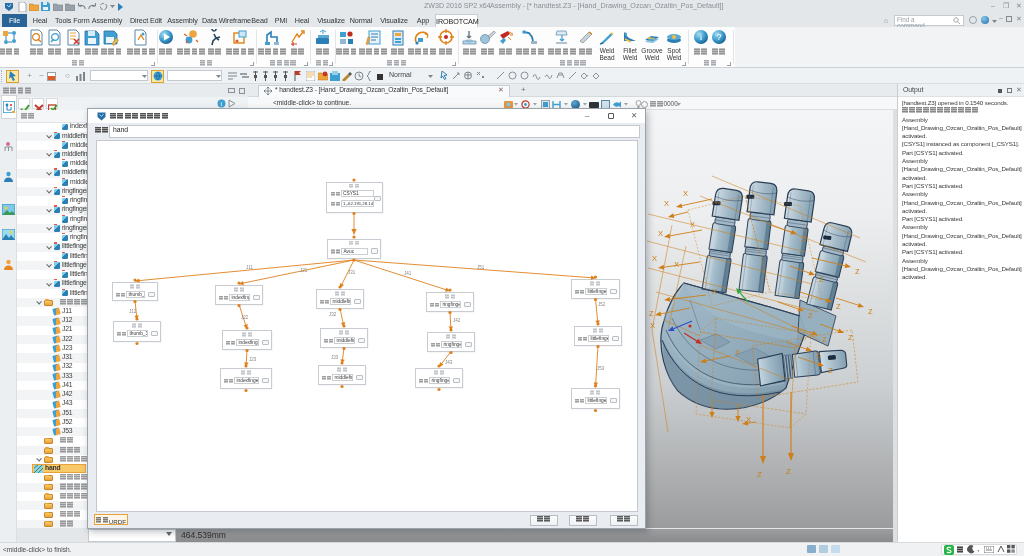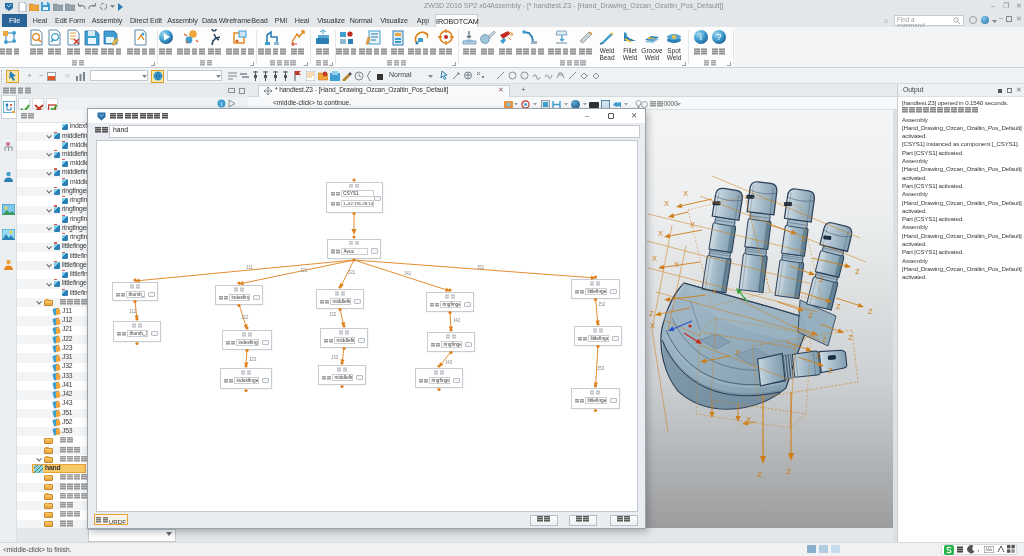--- a/index.html
+++ b/index.html
@@ -90,21 +90,21 @@
       </svg>
 <span class="ttxt" style="left:424px">ZW3D 2016 SP2 x64</span>
 <span class="ttxt" style="left:490px">Assembly - [* handtest.Z3 - [Hand_Drawing_Ozcan_Ozaltin_Pos_Default]]</span>
 <span class="ab" style="left:991px;top:2px;font-size:7px;color:#85898d">–</span>
 <span class="ab" style="left:1003px;top:2px;font-size:7px;color:#85898d">❐</span>
 <span class="ab" style="left:1016px;top:2px;font-size:7px;color:#85898d">✕</span>
 </div>
 <div class="ab" id="menubar">
 <span class="mtab" style="left:2px;width:25px;background:#2a6496;color:#fff">File</span>
 <span class="mtab" style="left:30px;width:20px">Heal</span>
-<span class="mtab" style="left:55px;width:30px">Edit Form</span>
+<span class="mtab" style="left:55px;width:30px">Tools Form</span>
 <span class="mtab" style="left:91px;width:32px">Assembly</span>
 <span class="mtab" style="left:129px;width:34px">Direct Edit</span>
 <span class="mtab" style="left:167px;width:31px">Assembly</span>
 <span class="mtab" style="left:202px;width:44px">Data Wireframe</span>
 <span class="mtab" style="left:251px;width:17px">Bead</span>
 <span class="mtab" style="left:273px;width:16px">PMI</span>
 <span class="mtab" style="left:293px;width:18px">Heal</span>
 <span class="mtab" style="left:317px;width:28px">Visualize</span>
 <span class="mtab" style="left:349px;width:24px">Normal</span>
 <span class="mtab" style="left:377px;width:34px">Visualize</span>
@@ -771,20 +771,23 @@
         <span class="tlab" style="left:42.5px"><i class="cj" style="width:13.2px;height:6.2px;color:#4a4a4a;opacity:0.55;background-image:repeating-linear-gradient(0deg,rgba(255,255,255,.42) 0 .6px,transparent .6px 2.0px),repeating-linear-gradient(90deg,currentColor 0 5.6px,transparent 5.6px 7.0px)"></i></span>
 </div>
 
 </div>
 <div class="ab" id="viewport"></div>
 <div class="ab" id="vscroll"></div>
 <div class="ab" id="treecombo"></div>
 <svg class="ab" style="left:166px;top:532px" width="6" height="5" viewBox="0 0 6 5">
       <path d="M0 0h6l-3 4z" fill="#667"></path>
     </svg>
+<div class="ab" id="mmband">
+      <span style="position:absolute;left:5px;top:2px;font-size:8.5px;color:#2e2e2e">464.539mm</span>
+    </div>
 <svg class="ab" style="left:646px;top:110px" width="247" height="418" viewBox="646 110 247 418">
       <defs>
 <linearGradient id="fgrad" x1="0" y1="0" x2="1" y2="0">
           <stop offset="0" stop-color="#c6d6df"></stop>
           <stop offset=".45" stop-color="#a0b8c7"></stop>
           <stop offset="1" stop-color="#7e9cae"></stop>
         </linearGradient>
 <linearGradient id="fgrad2" x1="0" y1="0" x2="1" y2="0">
           <stop offset="0" stop-color="#cfdde5"></stop>
           <stop offset=".5" stop-color="#a7bcca"></stop>

